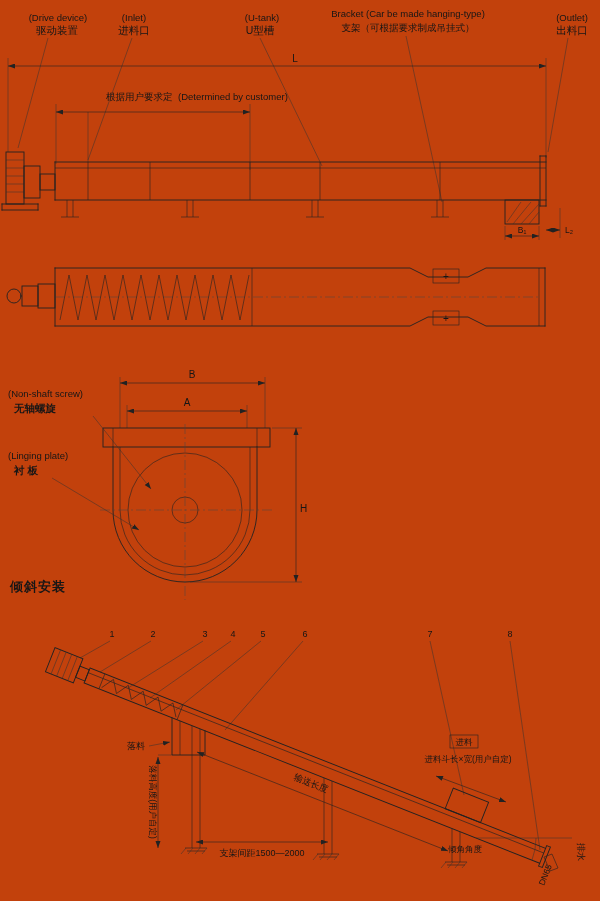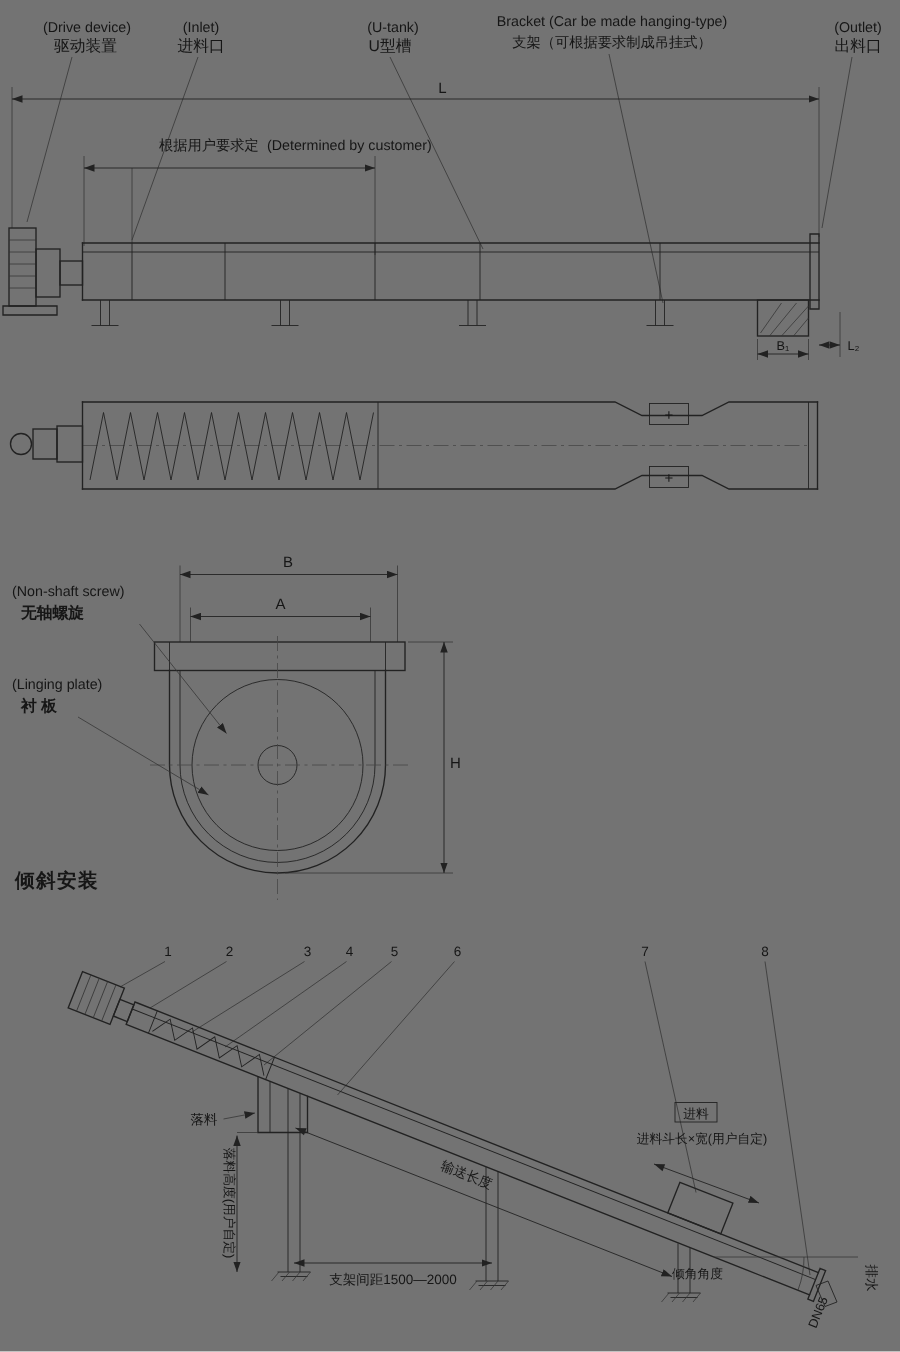--- a/index.html
+++ b/index.html
@@ -1,16 +1,16 @@
 <!DOCTYPE html>
 <html><head>
 <meta charset="utf-8">
 <style>
   html,body{margin:0;padding:0;background:#fff;}
-  .sheet{position:relative;width:600px;height:901px;background:#737373;overflow:hidden;}
+  .sheet{position:relative;width:600px;height:901px;background:#c2410c;overflow:hidden;}
   svg{display:block;}
   svg text{font-family:"Liberation Sans","DejaVu Sans",sans-serif;fill:#161616;}
   .t85{font-size:8.5px}.t9{font-size:9px}.t95{font-size:9.5px}
   .t10{font-size:10px}.t105{font-size:10.5px}
   .t13{font-size:13px;font-weight:600;letter-spacing:1px}
   .bold{font-weight:600}
   .ln{stroke:#222;stroke-width:.9;fill:none;stroke-linecap:square}
   .md{stroke:#222;stroke-width:.6;fill:none}
   .tn{stroke:#333;stroke-width:.5;fill:none}
   .dsh{stroke:#444;stroke-width:.5;fill:none;stroke-dasharray:10 3 2 3}

